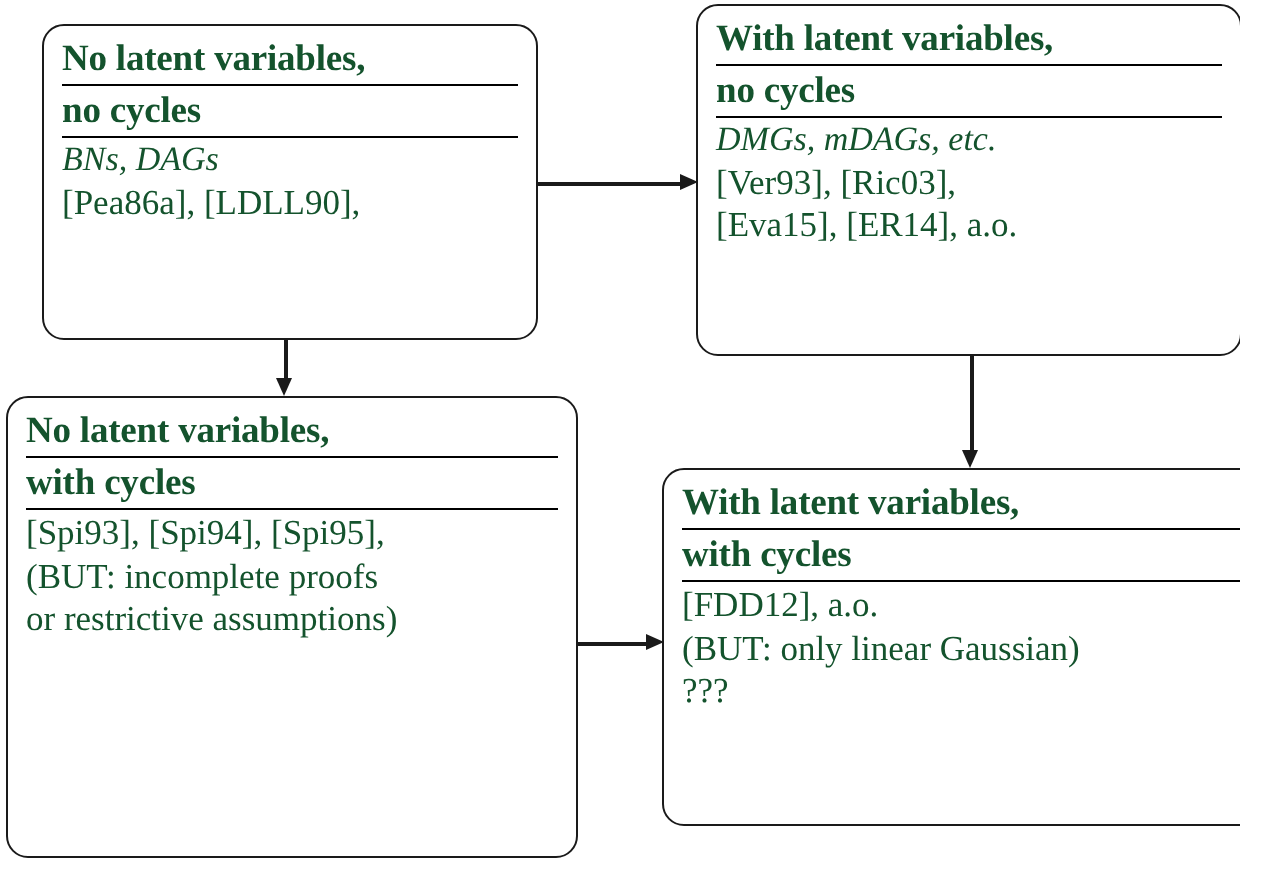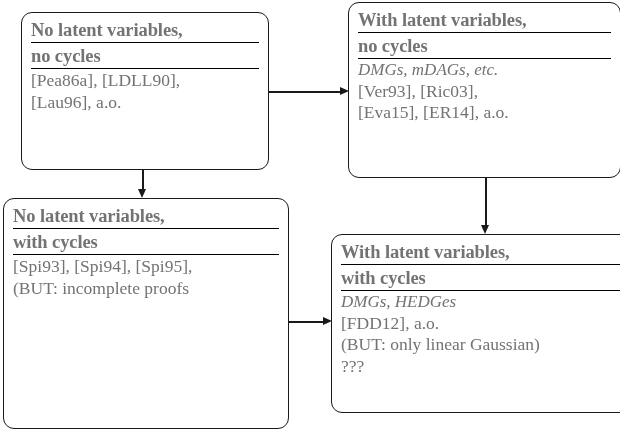--- a/index.html
+++ b/index.html
@@ -7,21 +7,21 @@
     padding: 0;
     background: #ffffff;
   }
   #canvas {
     position: relative;
     width: 620px;
     height: 440px;
     background: #ffffff;
     overflow: hidden;
     font-family: "Liberation Serif", "DejaVu Serif", serif;
-    color: #737373;
+    color: #14532d;
   }
 
   .node {
     position: absolute;
     box-sizing: border-box;
     border: 1.6px solid #1a1a1a;
     border-radius: 11px;
     background: #ffffff;
     padding: 5px 9px 4px 9px;
   }
@@ -100,47 +100,47 @@
   <div class="arrowhead down" style="left:481px; top:225px;"></div>
 
   <div class="edge h" style="left:289px; top:321px; width:36px;"></div>
   <div class="arrowhead right" style="left:323px; top:317px;"></div>
 
   <div class="node" id="box-nolat-nocyc">
     <div class="heading">
       <span class="hl">No latent variables,</span>
       <span class="hl">no cycles</span>
     </div>
+    <div class="models">BNs, DAGs</div>
     <div class="refs">[Pea86a], [LDLL90],</div>
-    <div class="refs">[Lau96], a.o.</div>
   </div>
 
   <div class="node" id="box-lat-nocyc">
     <div class="heading">
       <span class="hl">With latent variables,</span>
       <span class="hl">no cycles</span>
     </div>
     <div class="models">DMGs, mDAGs, etc.</div>
     <div class="refs">[Ver93], [Ric03],</div>
     <div class="refs">[Eva15], [ER14], a.o.</div>
   </div>
 
   <div class="node" id="box-nolat-cyc">
     <div class="heading">
       <span class="hl">No latent variables,</span>
       <span class="hl">with cycles</span>
     </div>
     <div class="refs">[Spi93], [Spi94], [Spi95],</div>
     <div class="refs">(BUT: incomplete proofs</div>
+    <div class="refs">or restrictive assumptions)</div>
   </div>
 
   <div class="node" id="box-lat-cyc">
     <div class="heading">
       <span class="hl">With latent variables,</span>
       <span class="hl">with cycles</span>
     </div>
-    <div class="models">DMGs, HEDGes</div>
     <div class="refs">[FDD12], a.o.</div>
     <div class="refs">(BUT: only linear Gaussian)</div>
     <div class="refs">???</div>
   </div>
 
 </div>
 
 </body></html>

